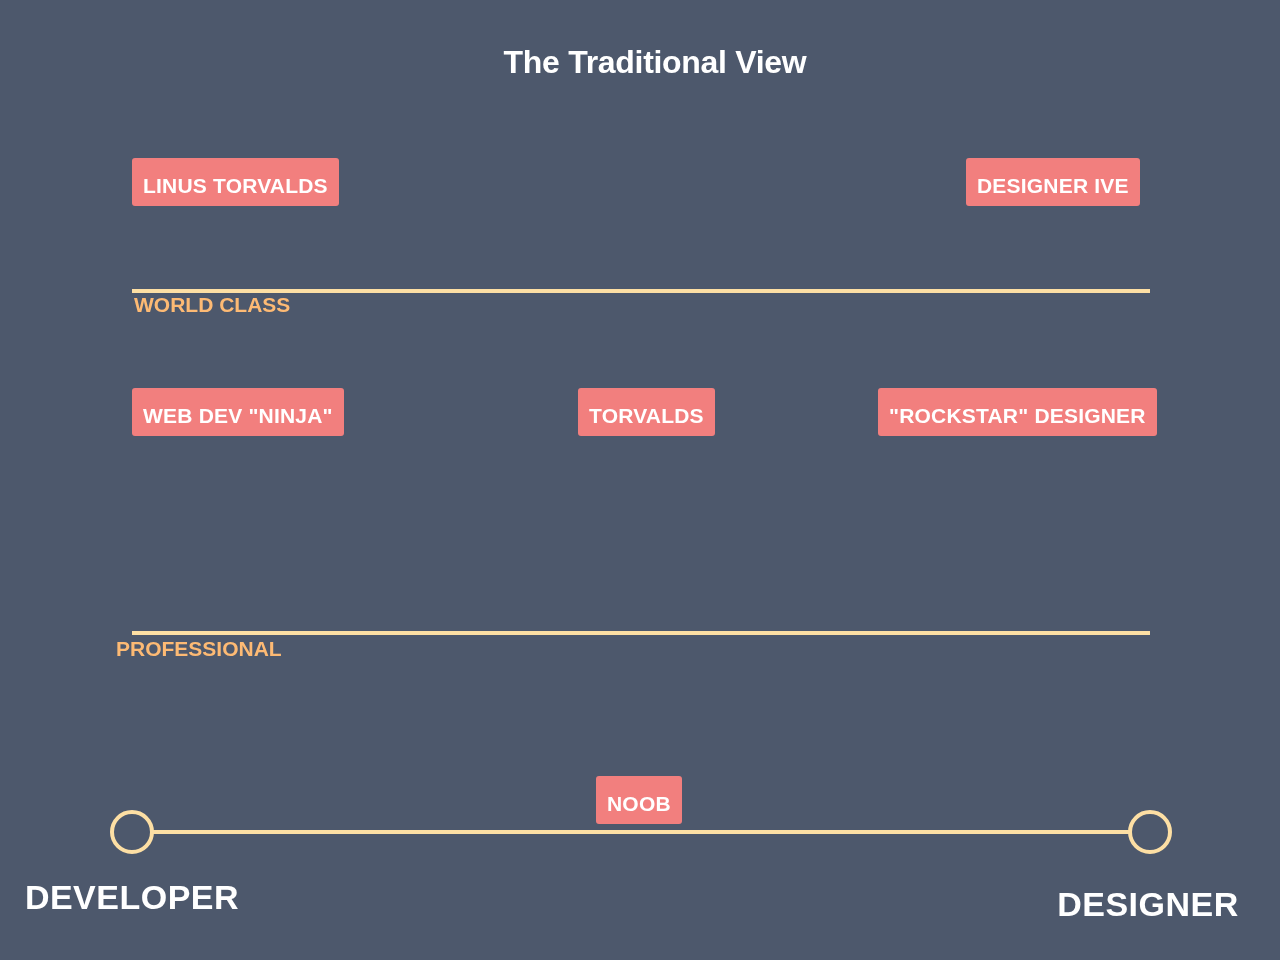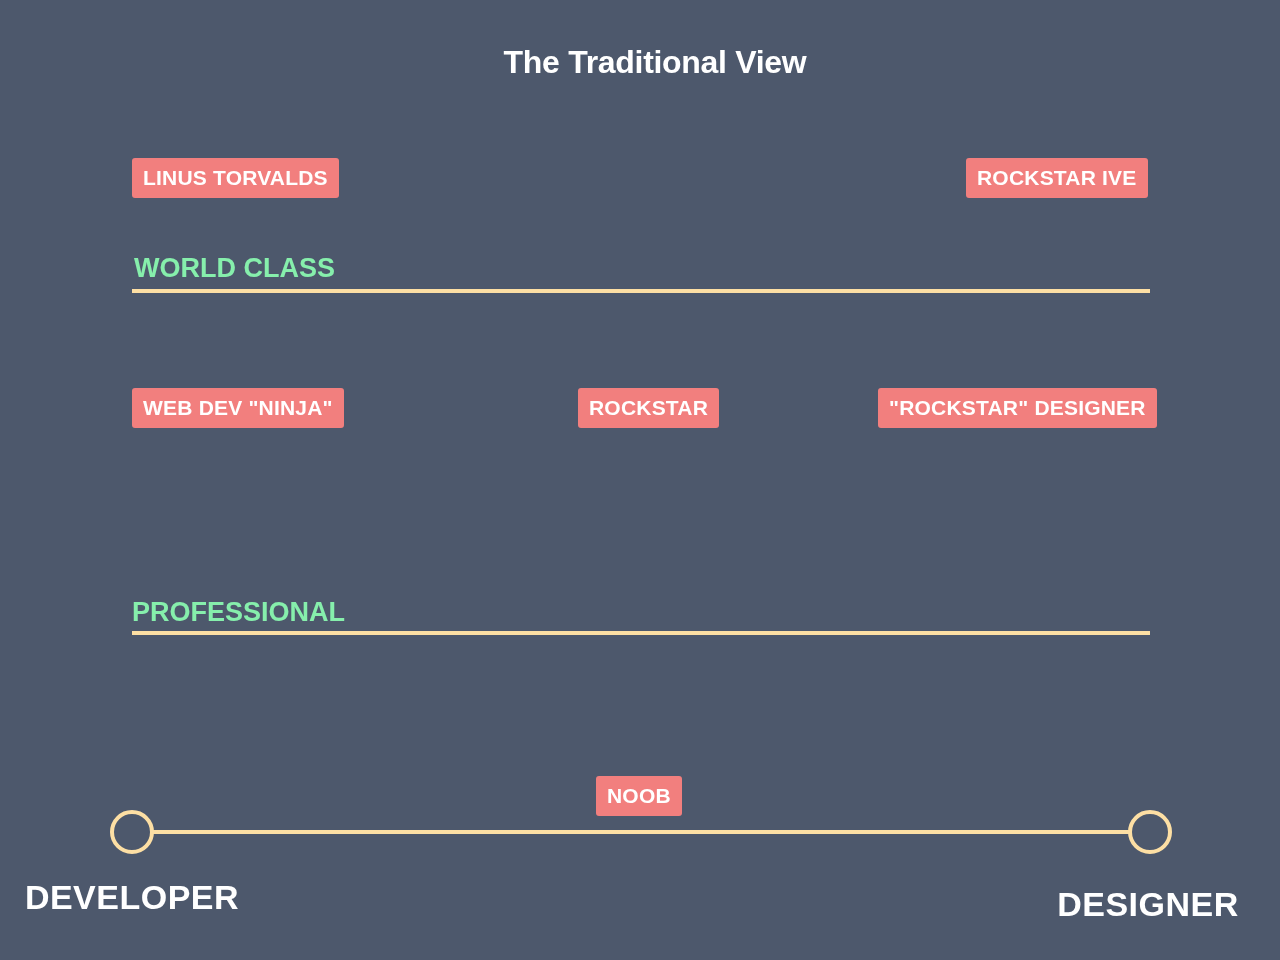--- a/index.html
+++ b/index.html
@@ -8,28 +8,28 @@
     background:#4d586c;
     font-family:"Liberation Sans", "DejaVu Sans", sans-serif;
     position:relative;
   }
   .title {
     position:absolute; left:15px; width:1280px; top:44px;
     text-align:center; color:#ffffff; font-weight:bold; font-size:32px;
     letter-spacing:-0.3px;
   }
   .tag {
-    position:absolute; height:40px; line-height:40px;
+    position:absolute; height:48px; line-height:40px;
     background:#f27f7e; color:#ffffff; font-weight:bold; font-size:21px;
-    border-radius:3px; padding:0 11px; box-sizing:border-box; white-space:nowrap;
+    border-radius:3px; padding:8px 11px; box-sizing:border-box; white-space:nowrap;
     letter-spacing:0.2px;
     text-align:center;
   }
   .level-label {
-    position:absolute; color:#86efac; font-weight:bold; font-size:27px; white-space:nowrap;
+    position:absolute; color:#fdba74; font-weight:bold; font-size:21px; white-space:nowrap;margin-top:40px;
   }
   .level-line {
     position:absolute; left:132px; width:1018px; height:4px; background:#fddfa4;
   }
   .axis-line {
     position:absolute; left:150px; width:980px; top:830px; height:4px; background:#fddfa4;
   }
   .axis-end {
     position:absolute; width:36px; height:36px; border:4px solid #fddfa4;
     border-radius:50%; top:810px; background:#4d586c;
@@ -38,30 +38,30 @@
     position:absolute; top:878px; color:#ffffff; font-weight:bold; font-size:34px;
     width:260px; text-align:center; letter-spacing:0.5px;
   }
 </style>
 </head>
 <body>
 
 <div class="title">The Traditional View</div>
 
 <div class="tag" style="left:132px; top:158px;">LINUS TORVALDS</div>
-<div class="tag" style="left:966px; top:158px;">ROCKSTAR IVE</div>
+<div class="tag" style="left:966px; top:158px;">DESIGNER IVE</div>
 
 <div class="level-label" style="left:134px; top:253px;">WORLD CLASS</div>
 <div class="level-line" style="top:289px;"></div>
 
 <div class="tag" style="left:132px; top:388px;">WEB DEV "NINJA"</div>
-<div class="tag" style="left:578px; top:388px;">ROCKSTAR</div>
+<div class="tag" style="left:578px; top:388px;">TORVALDS</div>
 <div class="tag" style="left:878px; top:388px;">"ROCKSTAR" DESIGNER</div>
 
-<div class="level-label" style="left:132px; top:597px;">PROFESSIONAL</div>
+<div class="level-label" style="left:116px; top:597px;">PROFESSIONAL</div>
 <div class="level-line" style="top:631px;"></div>
 
 <div class="tag" style="left:596px; top:776px;">NOOB</div>
 
 <div class="axis-line"></div>
 <div class="axis-end" style="left:110px;"></div>
 <div class="axis-end" style="left:1128px;"></div>
 
 <div class="axis-label" style="left:2px;">DEVELOPER</div>
 <div class="axis-label" style="left:1018px;margin-top:7px;">DESIGNER</div>

